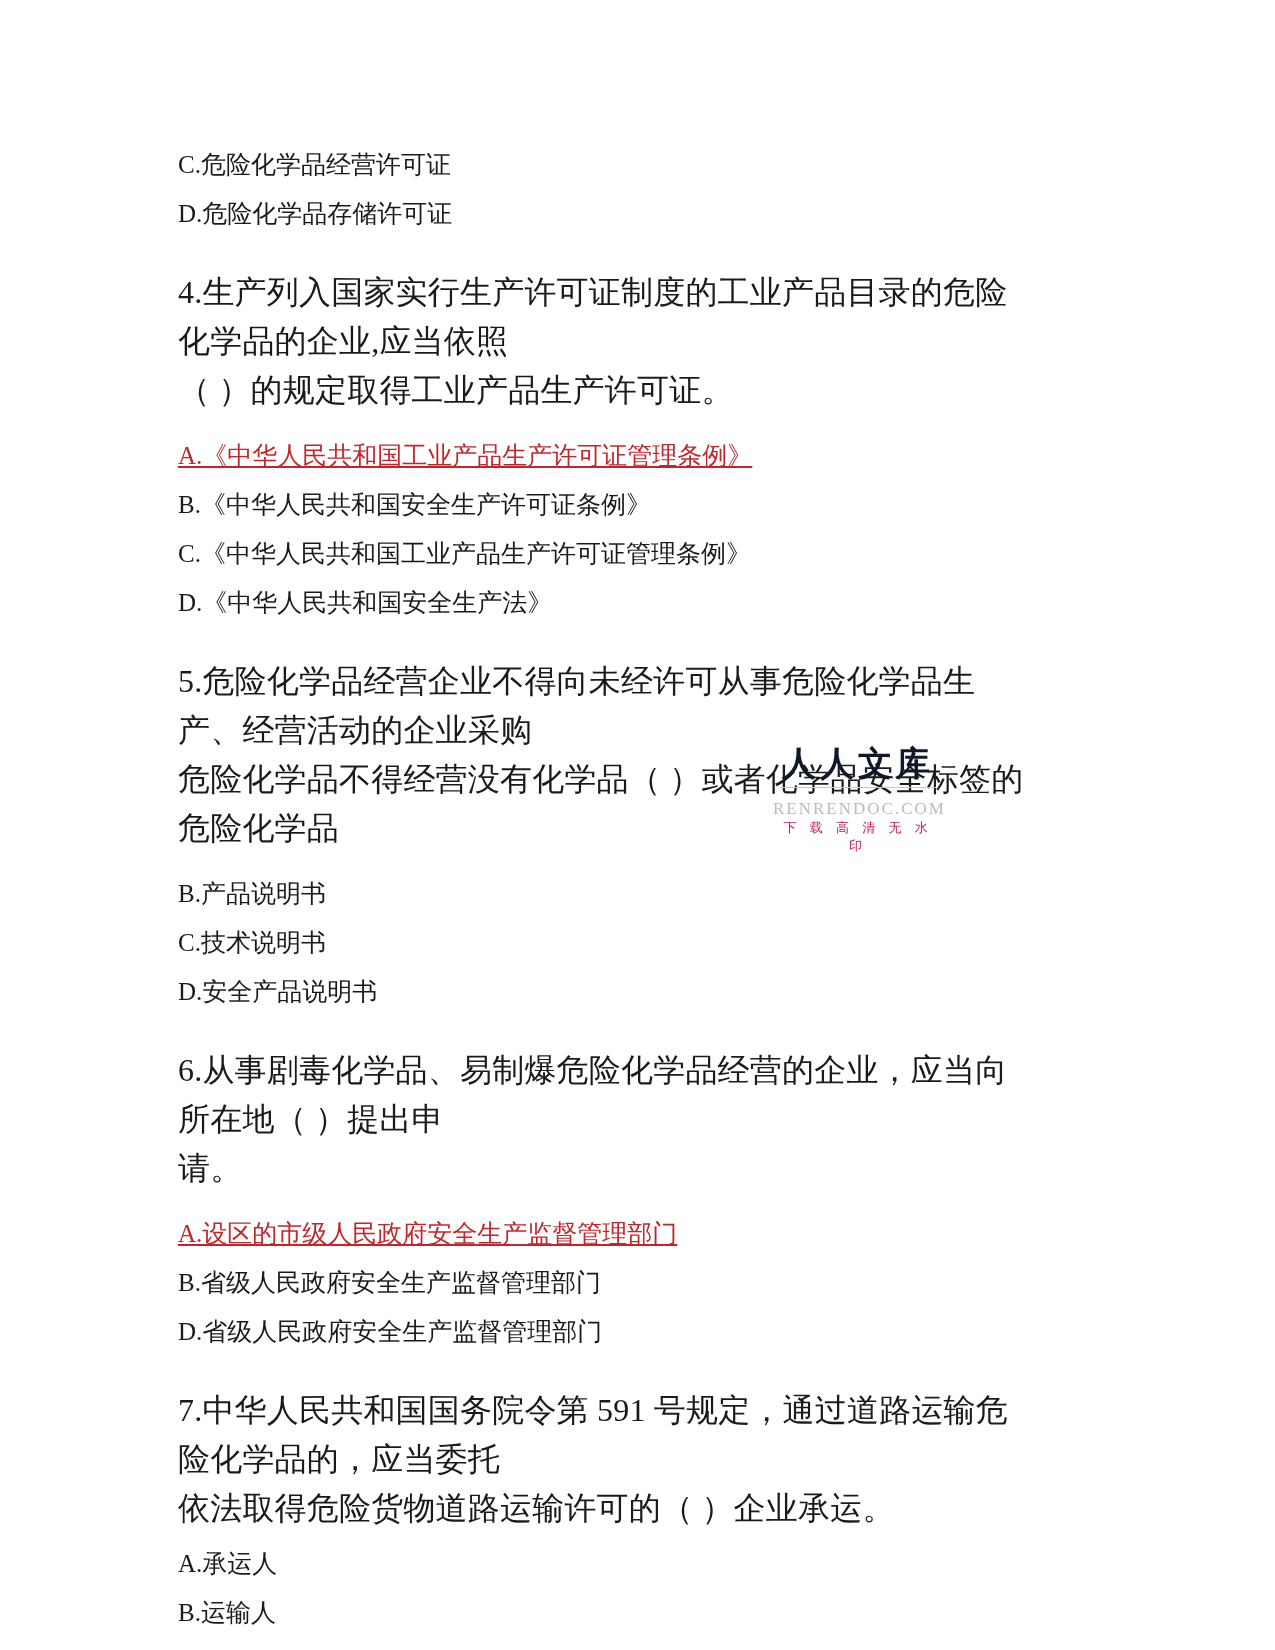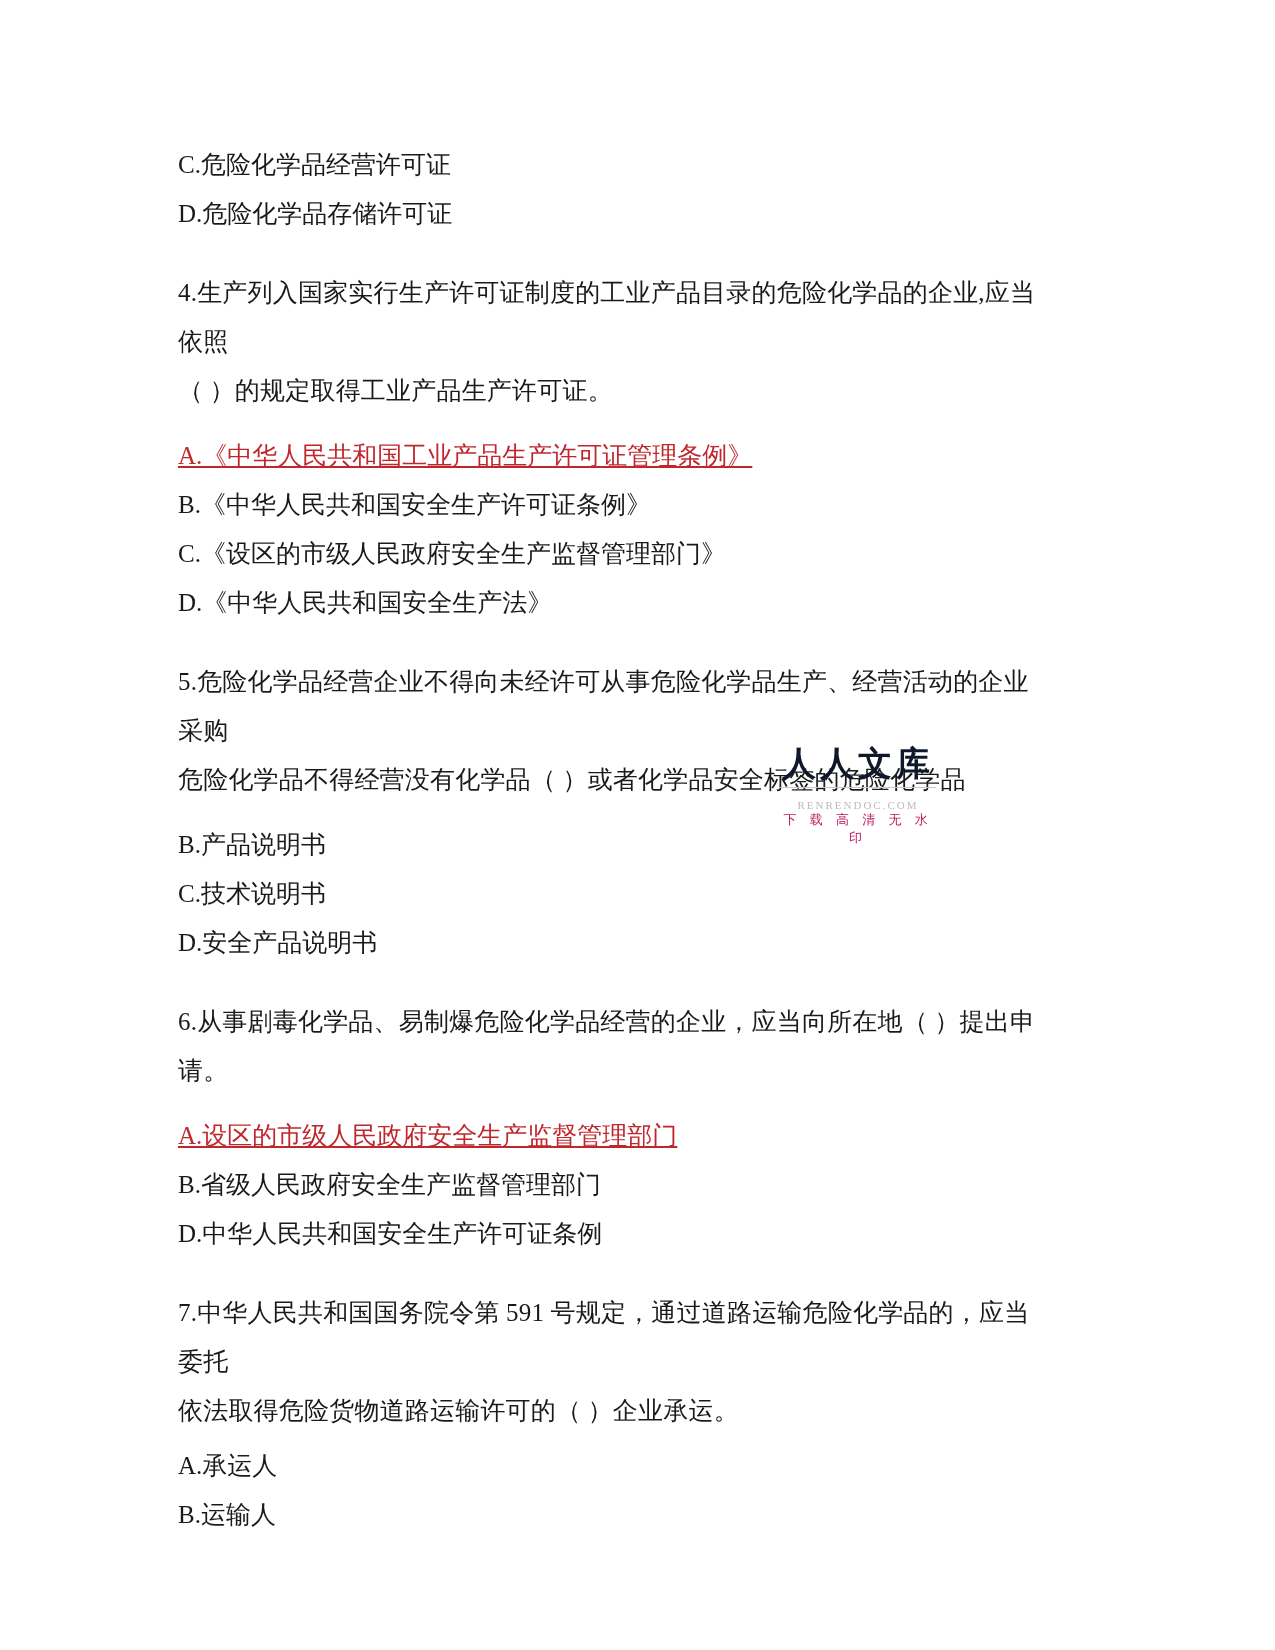--- a/index.html
+++ b/index.html
@@ -17,21 +17,21 @@
     color: #1a1a1a;
     overflow: hidden;
   }
   .content {
     position: absolute;
     left: 178px;
     top: 140px;
     width: 860px;
   }
   .line {
-    font-size: 25px;
+    font-size: 32px;
     line-height: 49px;
     white-space: pre-wrap;
     letter-spacing: 0.2px;
   }
   .opt {
     font-size: 25px;
     line-height: 49px;
   }
   .answer {
     color: #c0272d;
@@ -54,21 +54,21 @@
     user-select: none;
   }
   .wm-main {
     font-size: 34px;
     letter-spacing: 4px;
     font-weight: bold;
     color: #0f172a;
     line-height: 38px;
   }
   .wm-sub {
-    font-size: 11px;
+    font-size: 17px;
     letter-spacing: 2px;
     color: #bdbab7;
     margin-top: 11px;
   }
   .wm-rule {
     width: 156px;
     height: 1px;
     background: #c9c6c3;
     margin: 4px auto 4px auto;
   }
@@ -89,42 +89,42 @@
       <div class="opt">C.危险化学品经营许可证</div>
       <div class="opt">D.危险化学品存储许可证</div>
     </div>
 
     <div class="q-block">
       <div class="line">4.生产列入国家实行生产许可证制度的工业产品目录的危险化学品的企业,应当依照</div>
       <div class="line">（ ）的规定取得工业产品生产许可证。</div>
       <div class="opts">
         <div class="opt answer">A.《中华人民共和国工业产品生产许可证管理条例》</div>
         <div class="opt">B.《中华人民共和国安全生产许可证条例》</div>
-        <div class="opt">C.《设区的市级人民政府安全生产监督管理部门》</div>
+        <div class="opt">C.《中华人民共和国工业产品生产许可证管理条例》</div>
         <div class="opt">D.《中华人民共和国安全生产法》</div>
       </div>
     </div>
 
     <div class="q-block">
       <div class="line">5.危险化学品经营企业不得向未经许可从事危险化学品生产、经营活动的企业采购</div>
       <div class="line">危险化学品不得经营没有化学品（ ）或者化学品安全标签的危险化学品</div>
       <div class="opts">
         <div class="opt">B.产品说明书</div>
         <div class="opt">C.技术说明书</div>
         <div class="opt">D.安全产品说明书</div>
       </div>
     </div>
 
     <div class="q-block">
       <div class="line">6.从事剧毒化学品、易制爆危险化学品经营的企业，应当向所在地（ ）提出申</div>
       <div class="line">请。</div>
       <div class="opts">
         <div class="opt answer">A.设区的市级人民政府安全生产监督管理部门</div>
         <div class="opt">B.省级人民政府安全生产监督管理部门</div>
-        <div class="opt">D.中华人民共和国安全生产许可证条例</div>
+        <div class="opt">D.省级人民政府安全生产监督管理部门</div>
       </div>
     </div>
 
     <div class="q-block">
       <div class="line">7.中华人民共和国国务院令第 591 号规定，通过道路运输危险化学品的，应当委托</div>
       <div class="line">依法取得危险货物道路运输许可的（ ）企业承运。</div>
       <div class="opts" style="margin-top:6px">
         <div class="opt">A.承运人</div>
         <div class="opt">B.运输人</div>
       </div>

